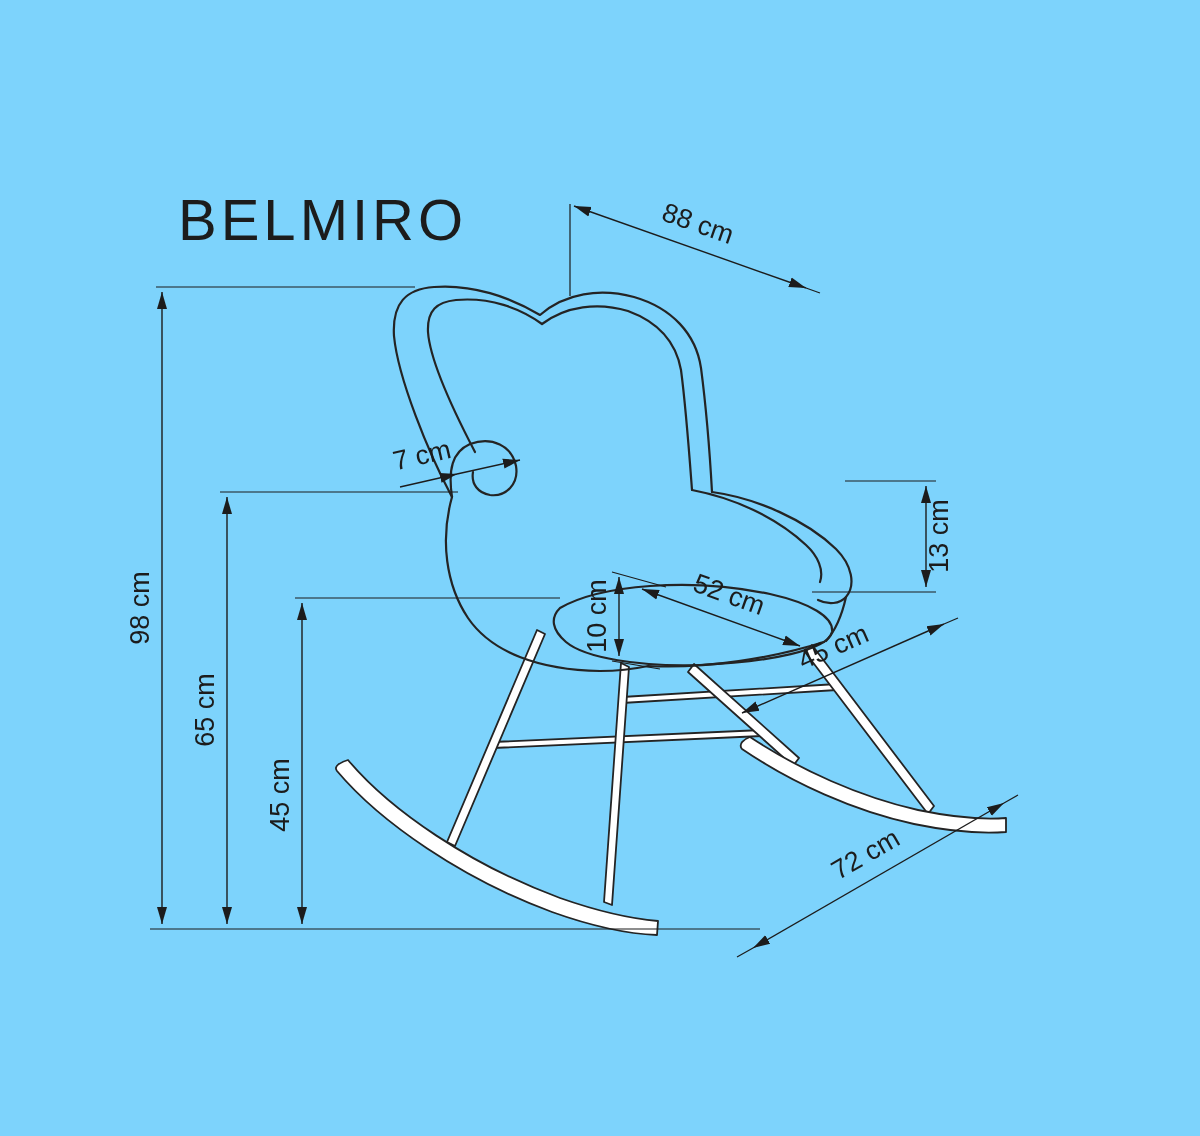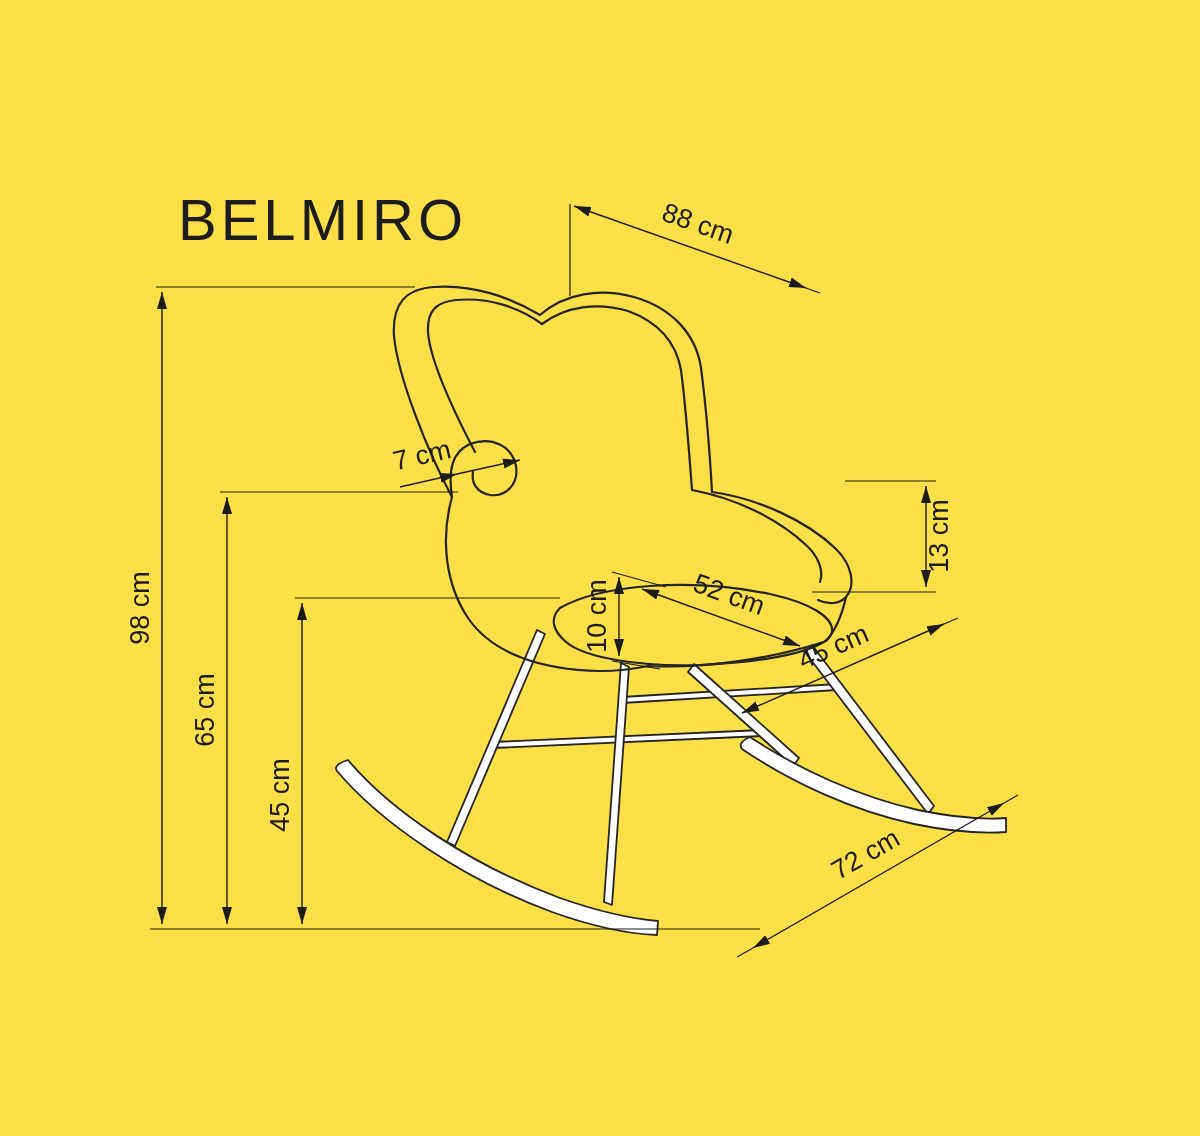--- a/index.html
+++ b/index.html
@@ -1,20 +1,20 @@
 <!DOCTYPE html>
 <html><head>
 <meta charset="utf-8">
 <style>
   html, body { margin: 0; padding: 0; background: #ffffff; }
   .canvas {
     position: relative;
     width: 1200px;
     height: 1136px;
-    background: #fde047;
+    background: #7dd3fc;
     overflow: hidden;
     font-family: "Liberation Sans", sans-serif;
   }
   svg { display: block; }
   .title-text {
     font-family: "Liberation Sans", sans-serif;
     font-size: 58px;
     font-weight: 400;
     letter-spacing: 4px;
     fill: #1c1c1c;

